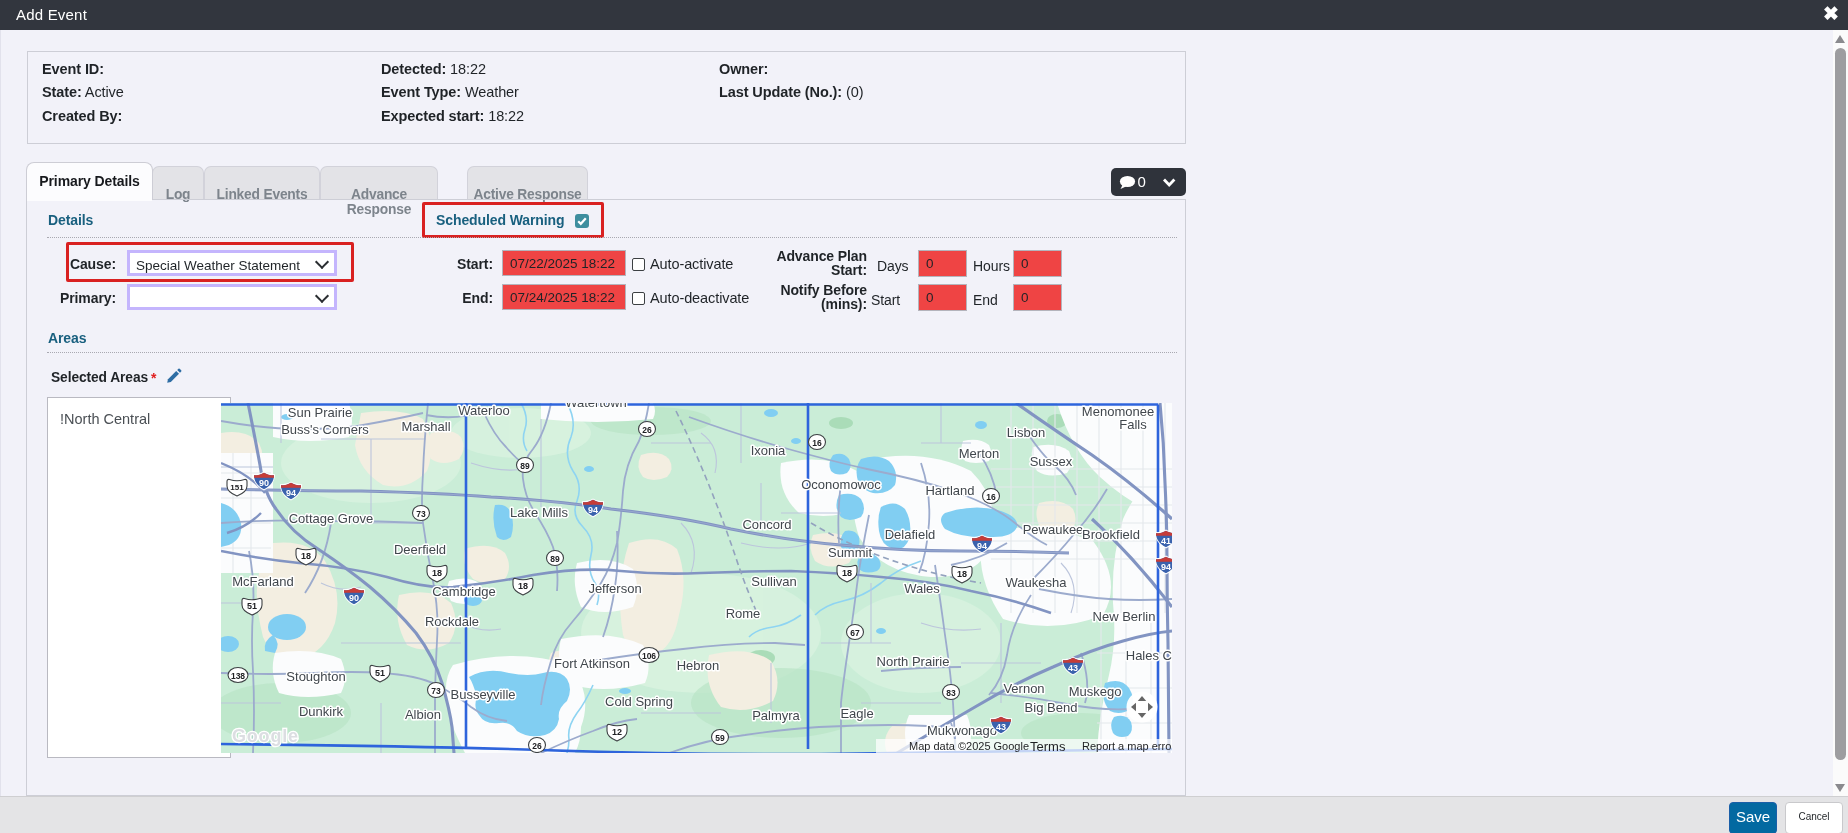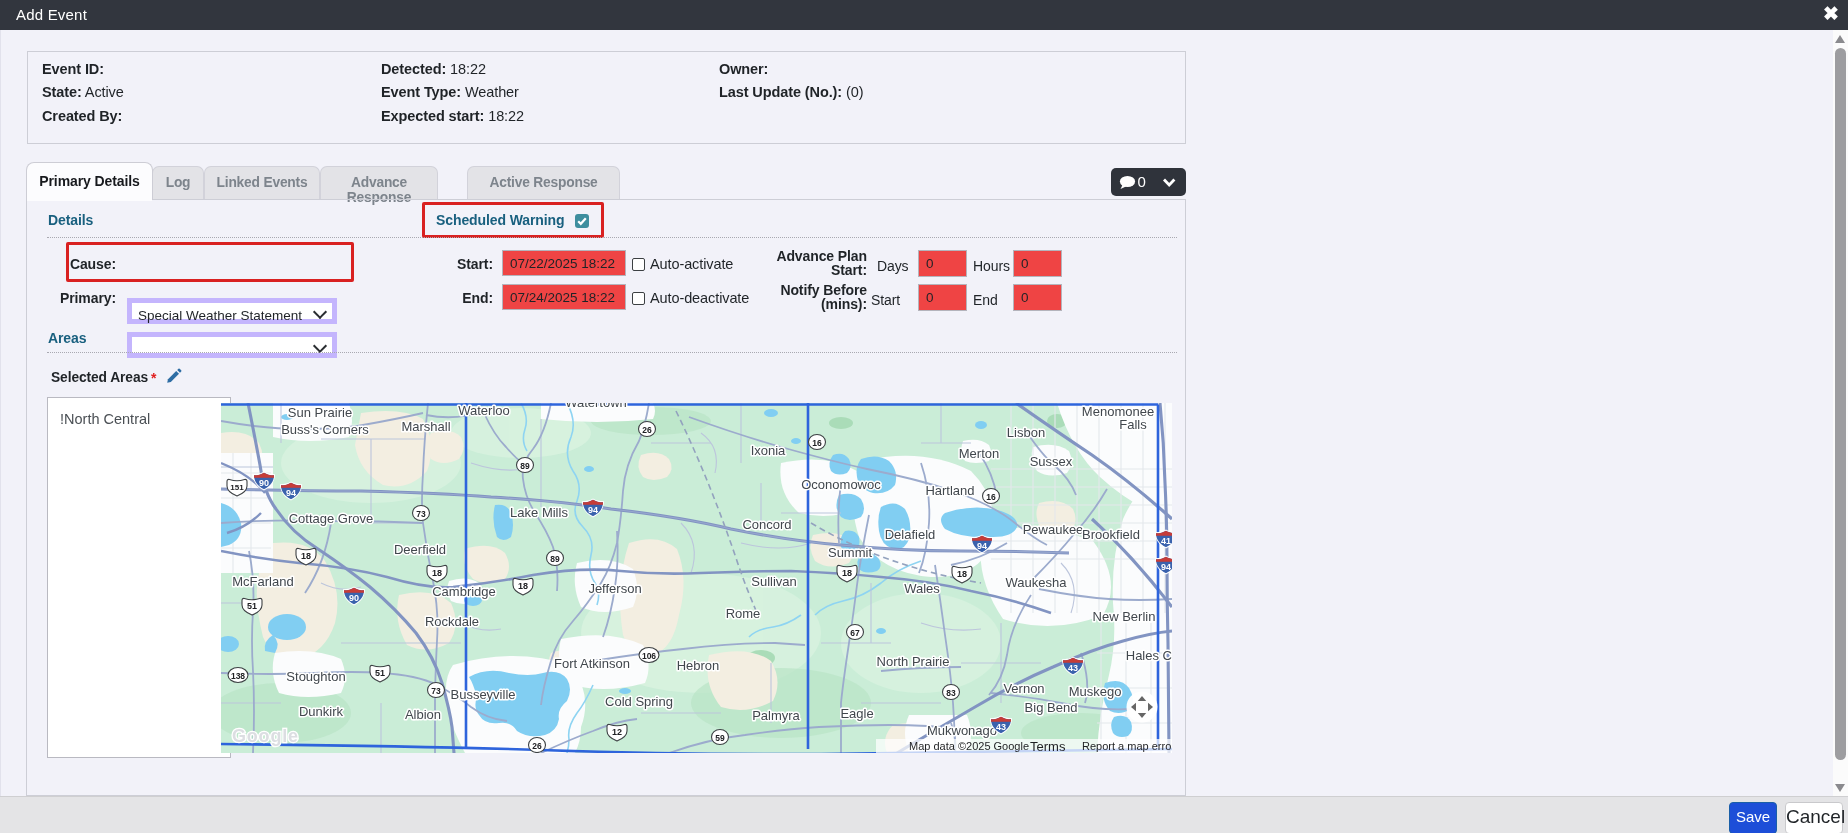--- a/index.html
+++ b/index.html
@@ -2,46 +2,46 @@
 <html><head>
 <meta charset="utf-8">
 <style>
   html,body{margin:0;padding:0;width:1848px;height:833px;overflow:hidden;background:#fff;
     font-family:"Liberation Sans",sans-serif;-webkit-font-smoothing:antialiased;}
   #titlebar{position:absolute;left:0;top:0;width:1848px;height:30px;background:#32363e;}
   #titlebar .t{position:absolute;left:16px;top:6px;color:#fff;font-size:15px;letter-spacing:.2px;}
   #titlebar .x{position:absolute;right:9px;top:2px;color:#fff;font-size:19px;font-weight:bold;}
   #bodyarea{position:absolute;left:0;top:30px;width:1833px;height:766px;background:#f2f2f9;border-left:1px solid #e2e2ec;}
   #footer{position:absolute;left:0;top:796px;width:1848px;height:37px;background:#e4e4e6;border-top:1px solid #cfcfd1;}
-  .btn-save{position:absolute;left:1729px;top:802px;width:46px;height:30px;background:#1d4ed8;border:1px solid #1a5fa8;border-radius:4px;color:#fff;font-size:15px;text-align:center;line-height:28px;}
-  .btn-cancel{position:absolute;left:1785px;top:802px;width:56px;height:30px;background:#fff;border:1px solid #c9c9cc;border-radius:4px;color:#1f2327;font-size:19px;text-align:center;line-height:28px;}
+  .btn-save{position:absolute;left:1729px;top:802px;width:46px;height:30px;background:#0369a1;border:1px solid #1a5fa8;border-radius:4px;color:#fff;font-size:15px;text-align:center;line-height:28px;}
+  .btn-cancel{position:absolute;left:1785px;top:802px;width:56px;height:30px;background:#fff;border:1px solid #c9c9cc;border-radius:4px;color:#1f2327;font-size:10px;text-align:center;line-height:28px;}
   
   #sbtrack{position:absolute;left:1833px;top:30px;width:15px;height:766px;background:#fbfbfb;}
   #sbthumb{position:absolute;left:1835px;top:48px;width:11px;height:712px;background:#9d9da0;border-radius:6px;}
   .sbarrow{position:absolute;left:1835px;width:0;height:0;border-left:5.5px solid transparent;border-right:5.5px solid transparent;}
   .sb-up{top:35px;border-bottom:8px solid #8a8a8e;}
   .sb-dn{top:784px;border-top:8px solid #8a8a8e;}
   
   #infopanel{position:absolute;left:27px;top:51px;width:1157px;height:91px;border:1px solid #cdced6;}
   .il{position:absolute;font-size:14.5px;letter-spacing:-.1px;color:#1f2327;white-space:nowrap;}
   .il b{font-weight:bold;}
   
   .tab{position:absolute;top:166px;height:33px;background:#e3e3e7;border:1px solid #d2d2da;border-bottom:none;border-radius:7px 7px 0 0;box-sizing:border-box;color:#7d848c;font-weight:bold;font-size:13.8px;letter-spacing:-.2px;text-align:center;}
-  .tab span{display:inline-block;margin-top:8px;}
+  .tab span{display:inline-block;margin-top:20px;}
   #tab-active{position:absolute;left:26px;top:162px;width:127px;height:38px;background:#fcfcfe;border:1px solid #cdcdd5;border-bottom:none;border-radius:8px 8px 0 0;box-sizing:border-box;color:#17191d;font-weight:bold;font-size:14px;letter-spacing:-.1px;text-align:center;z-index:3;}
   #tab-active span{display:inline-block;margin-top:10px;}
   #panel{position:absolute;left:26px;top:199px;width:1160px;height:597px;border:1px solid #cdced6;border-top:1px solid #cdced6;box-sizing:border-box;z-index:1;}
   #tabmask{position:absolute;left:27px;top:197px;width:125px;height:4px;background:#fcfcfe;z-index:2;}
   .comment-btn{position:absolute;left:1111px;top:168px;width:75px;height:28px;background:#2f333b;border-radius:5px;z-index:2;}
   
   .sechead{position:absolute;font-size:14px;letter-spacing:-.1px;font-weight:bold;color:#19607f;white-space:nowrap;}
   .dotline{position:absolute;left:47px;width:1130px;border-top:1px dotted #a9a9b1;height:0;}
   .lbl{position:absolute;font-size:14px;letter-spacing:-.1px;font-weight:bold;color:#1f2327;white-space:nowrap;text-align:right;}
   .plain{position:absolute;font-size:14px;letter-spacing:-.1px;color:#1f2327;white-space:nowrap;}
-  .sel{position:absolute;background:#fff;border:5px solid #c4b5fd;box-sizing:border-box;font-size:13.5px;color:#1f2327;margin-top:48px;}
+  .sel{position:absolute;background:#fff;border:3px solid #c4b5fd;box-sizing:border-box;font-size:13.5px;color:#1f2327;}
   .sel .tx{position:absolute;left:6px;top:5px;white-space:nowrap;}
   .sel .ch{position:absolute;right:7px;top:4px;width:8px;height:8px;border-right:2px solid #2a2d31;border-bottom:2px solid #2a2d31;transform:rotate(45deg);}
   .inp{position:absolute;background:#ef4444;border:1px solid #b4b4bc;box-sizing:border-box;font-size:13.5px;color:#1f2327;}
   .inp .tx{position:absolute;left:7px;top:5px;white-space:nowrap;}
   .cb{position:absolute;width:13px;height:13px;background:#fff;border:1.5px solid #3c4043;border-radius:2px;box-sizing:border-box;}
   .redbox{position:absolute;border:3px solid #d92121;border-radius:2px;}
   
   #listbox{position:absolute;left:47px;top:397px;width:184px;height:361px;background:#fff;border:1px solid #b9b9c1;box-sizing:border-box;}
   #listbox .item{position:absolute;left:12px;top:13px;font-size:14.5px;color:#4a4f54;}
 </style>
@@ -66,21 +66,21 @@
 <div class="il" style="left:381px;top:108px;"><b>Expected start:</b> 18:22</div>
 <div class="il" style="left:719px;top:61px;"><b>Owner:</b></div>
 <div class="il" style="left:719px;top:84px;"><b>Last Update (No.):</b> (0)</div>
 
 <div id="panel"></div>
 <div id="tab-active"><span>Primary Details</span></div>
 <div id="tabmask"></div>
 <div class="tab" style="left:152px;width:52px;"><span>Log</span></div>
 <div class="tab" style="left:204px;width:116px;"><span>Linked Events</span></div>
 <div class="tab" style="left:320px;width:118px;"><span>Advance Response</span></div>
-<div class="tab" style="left:467px;width:153px;"><span>Active Response</span></div>
+<div class="tab" style="left:467px;width:121px;"><span>Active Response</span></div>
 <div class="comment-btn">
   <svg width="74" height="28" viewBox="0 0 74 28" style="position:absolute;left:0;top:0;">
     <ellipse cx="16.5" cy="13.5" rx="7.6" ry="5.6" fill="#fff"></ellipse>
     <path d="M12 16 l-2.5 5 5.5-2.6 Z" fill="#fff"></path>
     <text x="26.5" y="19" fill="#fff" font-size="15" font-family="Liberation Sans,sans-serif">0</text>
     <path d="M53 11.5 l5.2 5.4 5.2-5.4" fill="none" stroke="#fff" stroke-width="2.8"></path>
   <g>
 <g transform="translate(32,68.5)">
 <path d="M11 0 C13.5 1.8 17.5 2.8 22 2.8 C22 10 18 15.5 11 19 C4 15.5 0 10 0 2.8 C4.5 2.8 8.5 1.8 11 0 Z" fill="#fff"></path>
 <path d="M11 1.2 C13.5 2.8 17 3.8 21 3.8 C21 9.8 17.5 14.6 11 17.8 C4.5 14.6 1 9.8 1 3.8 C5 3.8 8.5 2.8 11 1.2 Z" fill="#3a62ad"></path>

